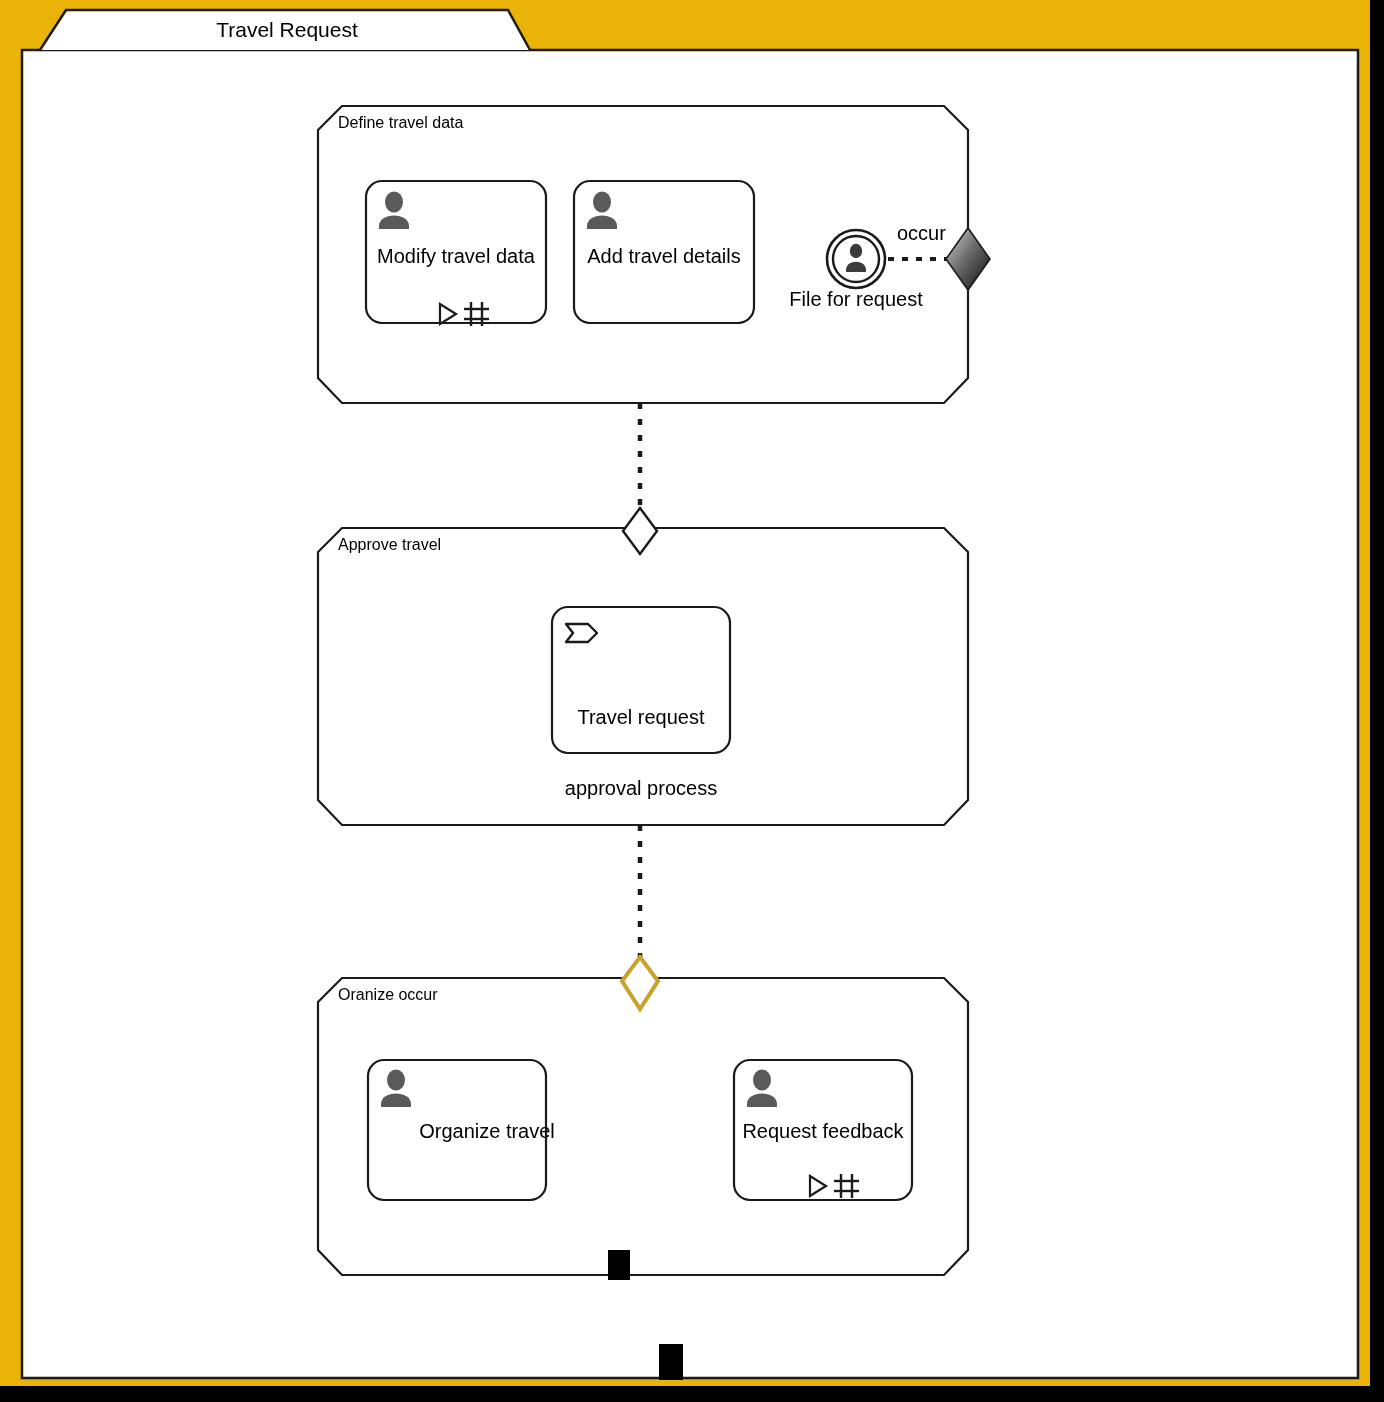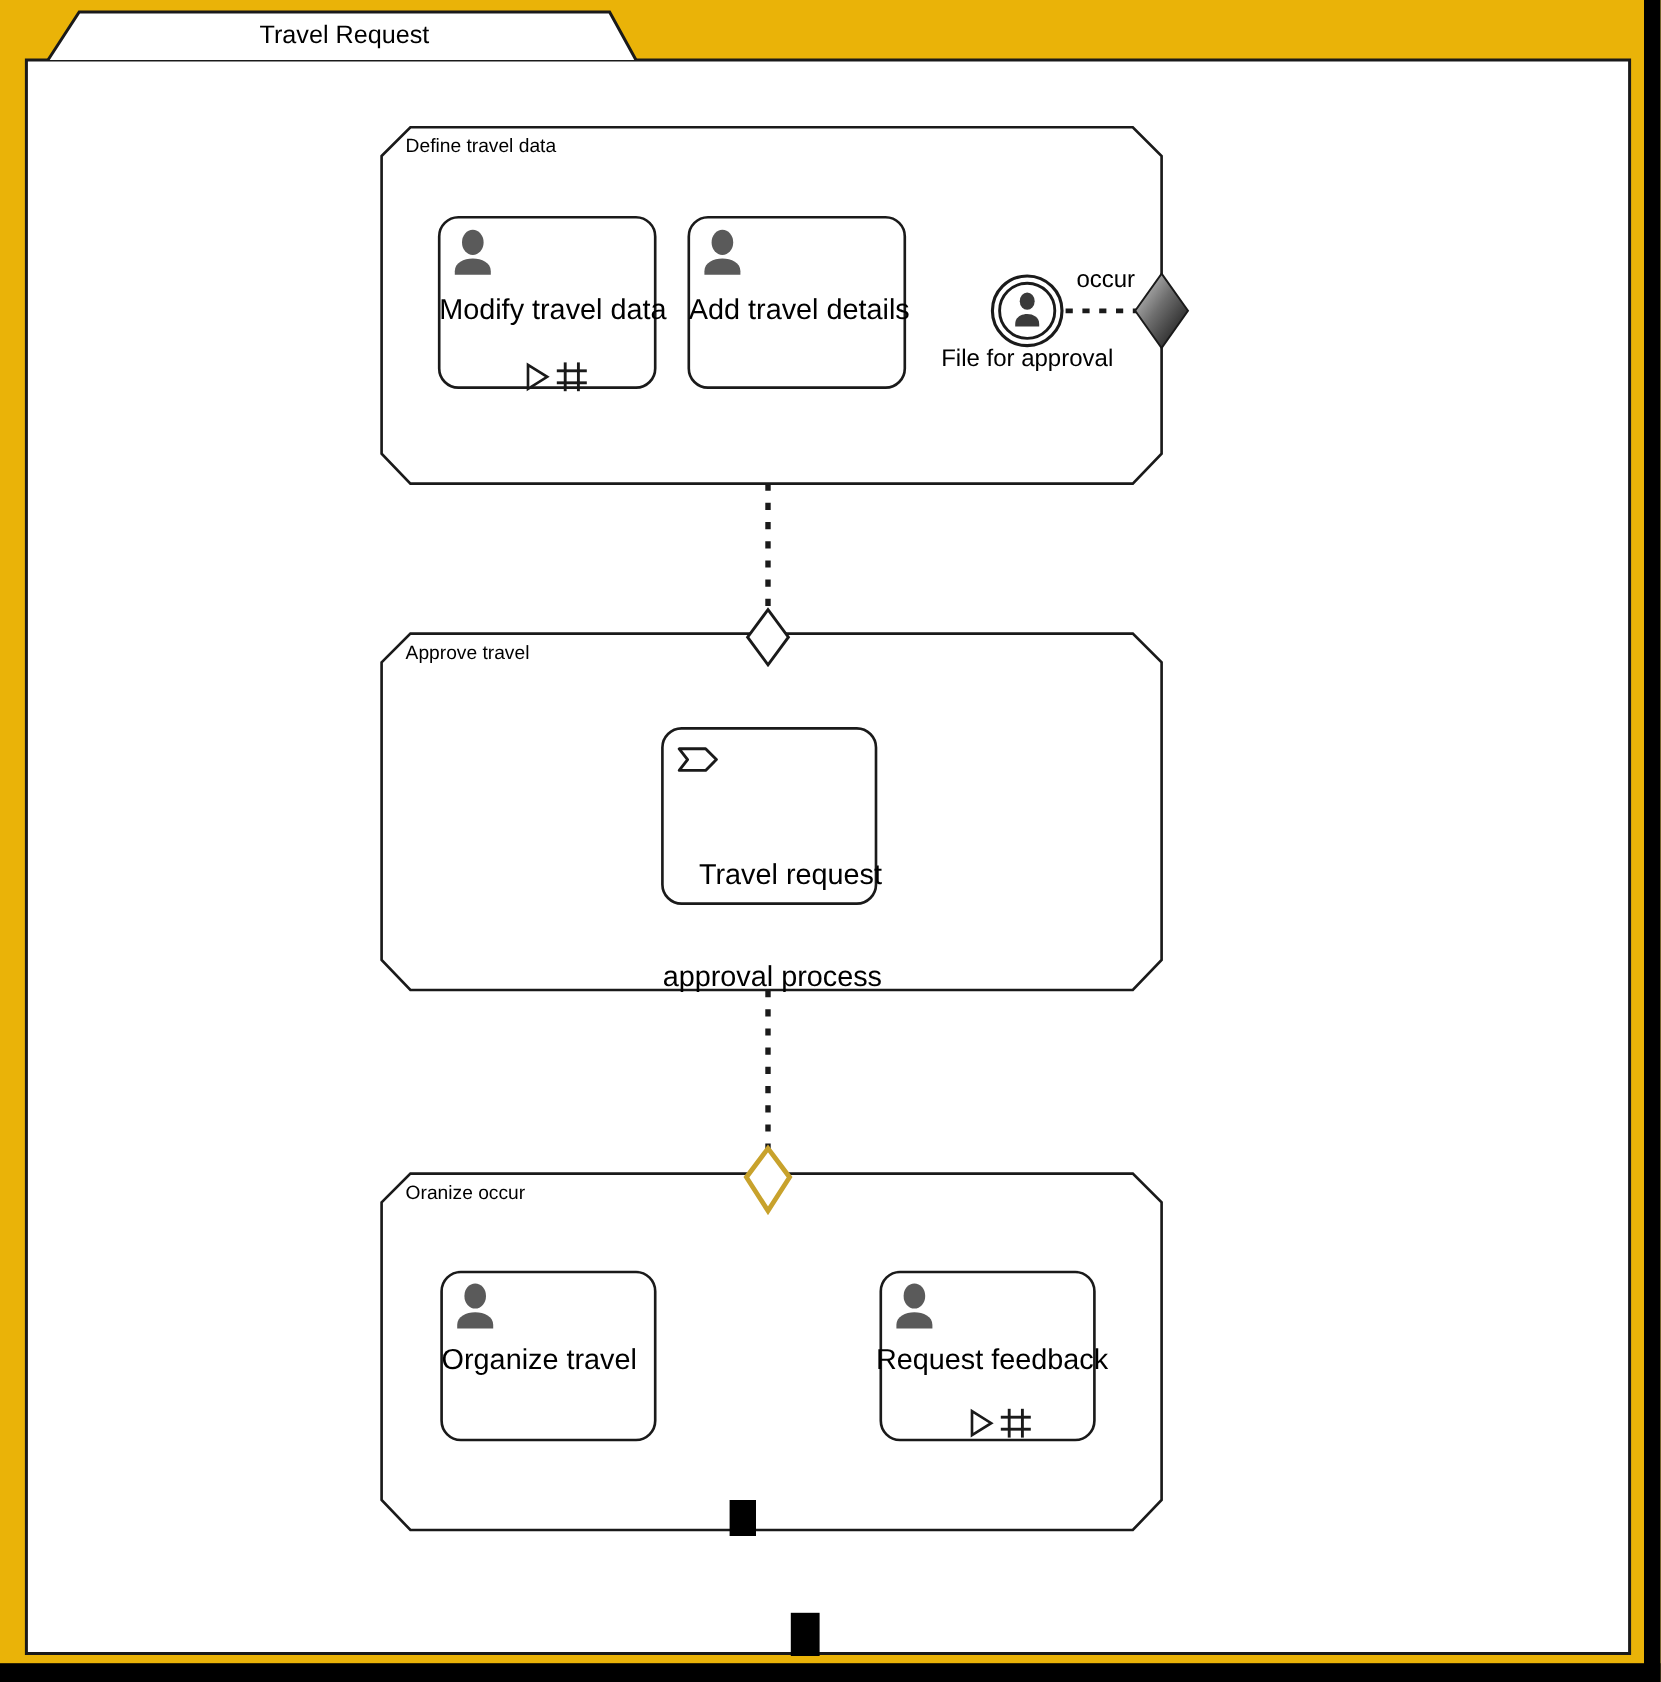--- a/index.html
+++ b/index.html
@@ -31,22 +31,22 @@
     line-height: 1.18;
   }
   .pool-title {
     font-size: 21px;
     text-align: center;
   }
   .group-title {
     font-size: 16px;
   }
   .task-label {
-    font-size: 24px;
-    text-align: right;
+    font-size: 20px;
+    text-align: center;
   }
   .event-label {
     font-size: 20px;
     text-align: center;
   }
   .edge-label {
     font-size: 20px;
   }
 </style>
 </head>
@@ -157,26 +157,26 @@
   <div class="lbl group-title" style="left:338px; top:114px;">Define travel data</div>
 
   <div class="lbl group-title" style="left:338px; top:536px;">Approve travel</div>
 
   <div class="lbl group-title" style="left:338px; top:986px;">Oranize occur</div>
 
   <div class="lbl task-label" style="left:366px; top:245px; width:180px;">Modify travel data</div>
 
   <div class="lbl task-label" style="left:574px; top:245px; width:180px;">Add travel details</div>
 
-  <div class="lbl event-label" style="left:756px; top:288px; width:200px;">File for approval</div>
+  <div class="lbl event-label" style="left:756px; top:288px; width:200px;">File for request</div>
 
   <div class="lbl edge-label" style="left:897px; top:222px;">occur</div>
 
   <div class="lbl task-label" style="left:547px; top:659px; width:188px;">
     <div>Travel request</div>
     <div>approval process</div>
   </div>
 
-  <div class="lbl task-label" style="left:368px; top:1120px; width:142px;">Organize travel</div>
+  <div class="lbl task-label" style="left:368px; top:1120px; width:142px;padding-left:48px;">Organize travel</div>
 
   <div class="lbl task-label" style="left:730px; top:1120px; width:186px;">Request feedback</div>
 
 </div>
 
 </body></html>

